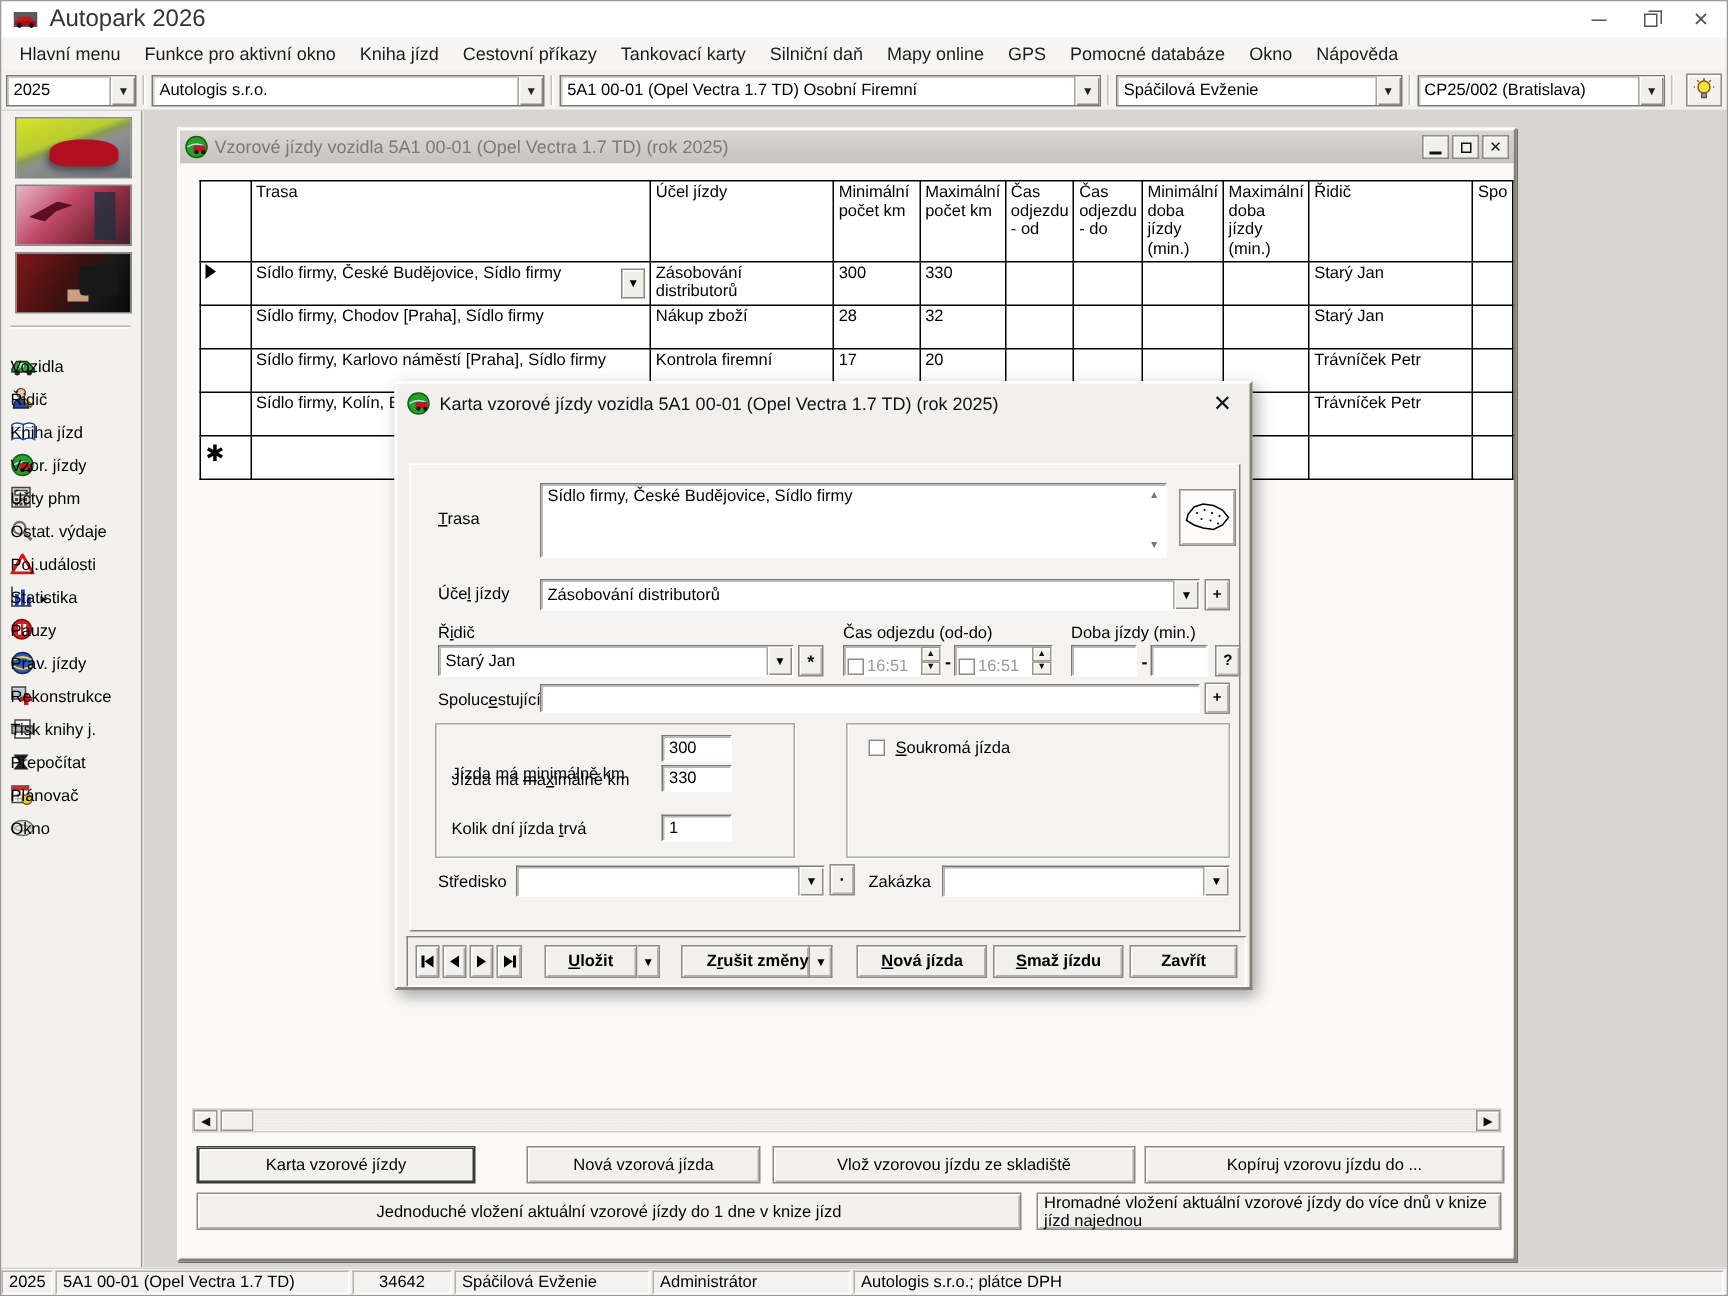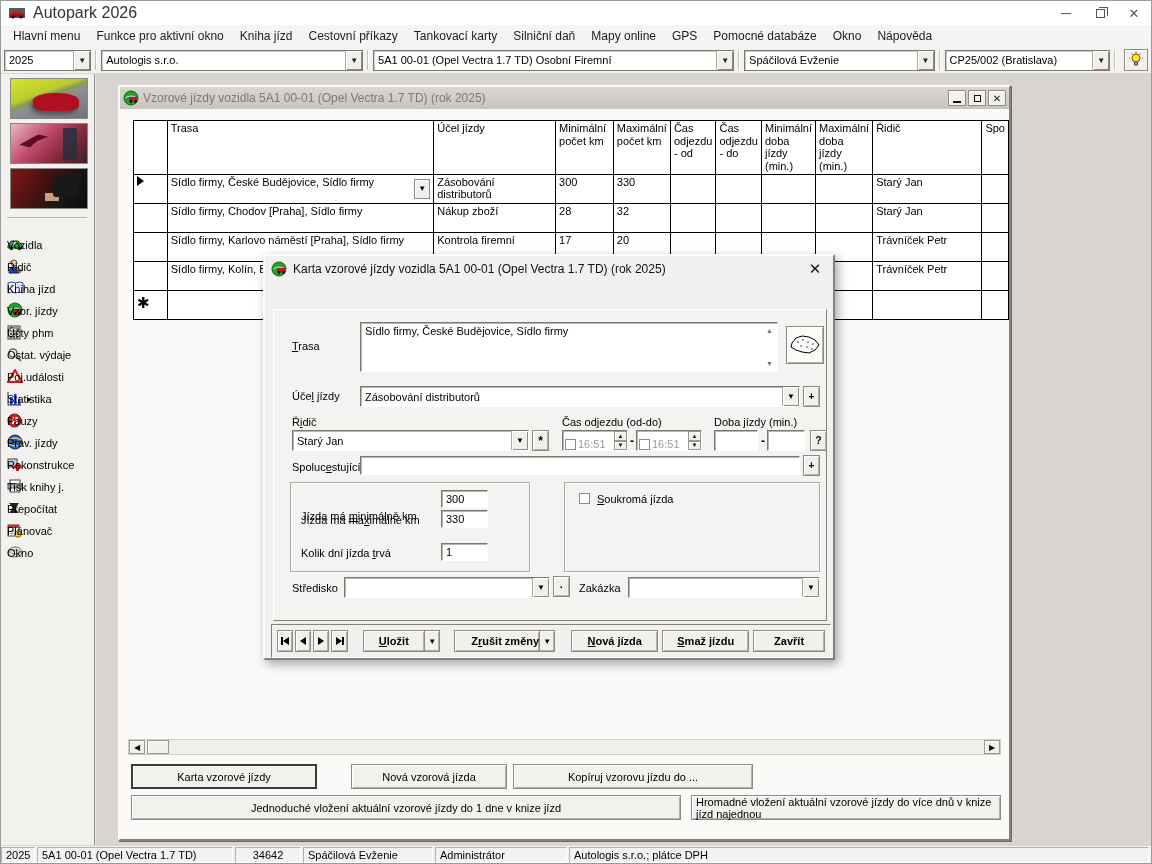--- a/index.html
+++ b/index.html
@@ -461,20 +461,21 @@
           <div class="hscroll">
             <div class="hs-btn">◀</div>
             <div class="hs-thumb"></div>
             <div class="hs-track"></div>
             <div class="hs-btn">▶</div>
           </div>
 
           <div class="btn-row row1" id="btn-row1">
               <div class="win-push focused" style="width:186px; margin-left:0px">Karta vzorové jízdy</div>
               <div class="win-push" style="width:156px; margin-left:34px">Nová vzorová jízda</div>
+              <div class="win-push" style="width:242px; margin-left:8px">Vlož vzorovou jízdu ze skladiště</div>
               <div class="win-push" style="width:240px; margin-left:6px">Kopíruj vzorovu jízdu do ...</div>
             </div>
           <div class="btn-row row2" id="btn-row2">
               <div class="win-push" style="width:550px; margin-left:0px">Jednoduché vložení aktuální vzorové jízdy do 1 dne v knize jízd</div>
               <div class="win-push" style="width:310px; margin-left:10px">Hromadné vložení aktuální vzorové jízdy do více dnů v knize jízd najednou</div>
             </div>
         </div>
       </div>
 
       <div class="dialog">

